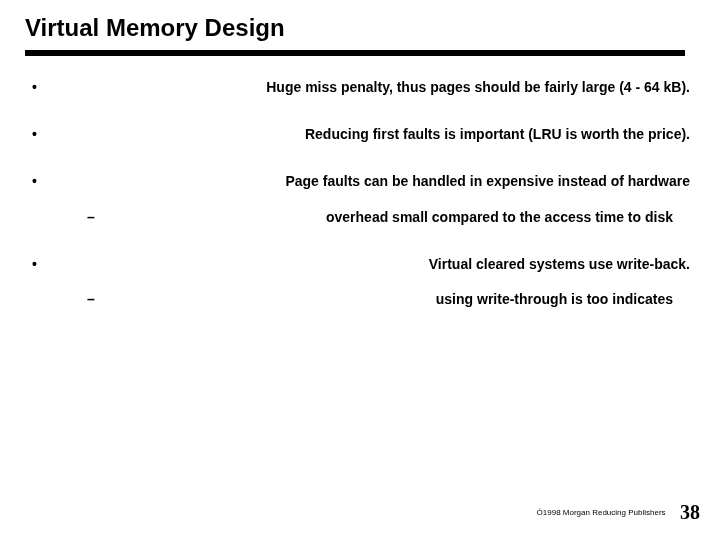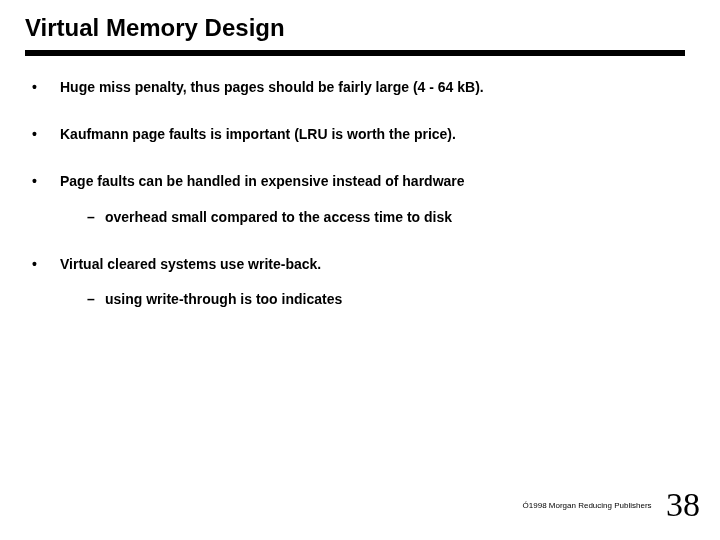--- a/index.html
+++ b/index.html
@@ -44,20 +44,21 @@
   }
   ul.top {
     list-style: none;
     margin: 0;
     padding: 0;
   }
   ul.top > li {
     position: relative;
     padding-left: 30px;
     margin: 0 0 28px 0;
+    text-align: right;
   }
   ul.top > li::before {
     content: "•";
     position: absolute;
     left: 2px;
     top: 0;
     font-size: 14px;
   }
   ul.sub {
     list-style: none;
@@ -80,41 +81,42 @@
     right: 20px;
     bottom: 16px;
   }
   .copyright {
     font-size: 8px;
     vertical-align: middle;
     margin-right: 10px;
   }
   .pagenum {
     font-family: "Times New Roman", Times, serif;
-    font-size: 34px;
+    font-size: 20px;
     vertical-align: middle;
+    font-weight: bold;
   }
 </style>
 </head>
 <body>
 
 <div class="slide">
 
   <div class="title">Virtual Memory Design</div>
   <div class="title-rule"></div>
 
   <div class="body">
     <ul class="top">
 
       <li>
         <span>Huge miss penalty, thus pages should be fairly large (4 - 64 kB).</span>
       </li>
 
       <li>
-        <span>Kaufmann page faults is important (LRU is worth the price).</span>
+        <span>Reducing first faults is important (LRU is worth the price).</span>
       </li>
 
       <li>
         <span>Page faults can be handled in expensive instead of hardware</span>
         <ul class="sub">
           <li>
             <span>overhead small compared to the access time to disk</span>
           </li>
         </ul>
       </li>

